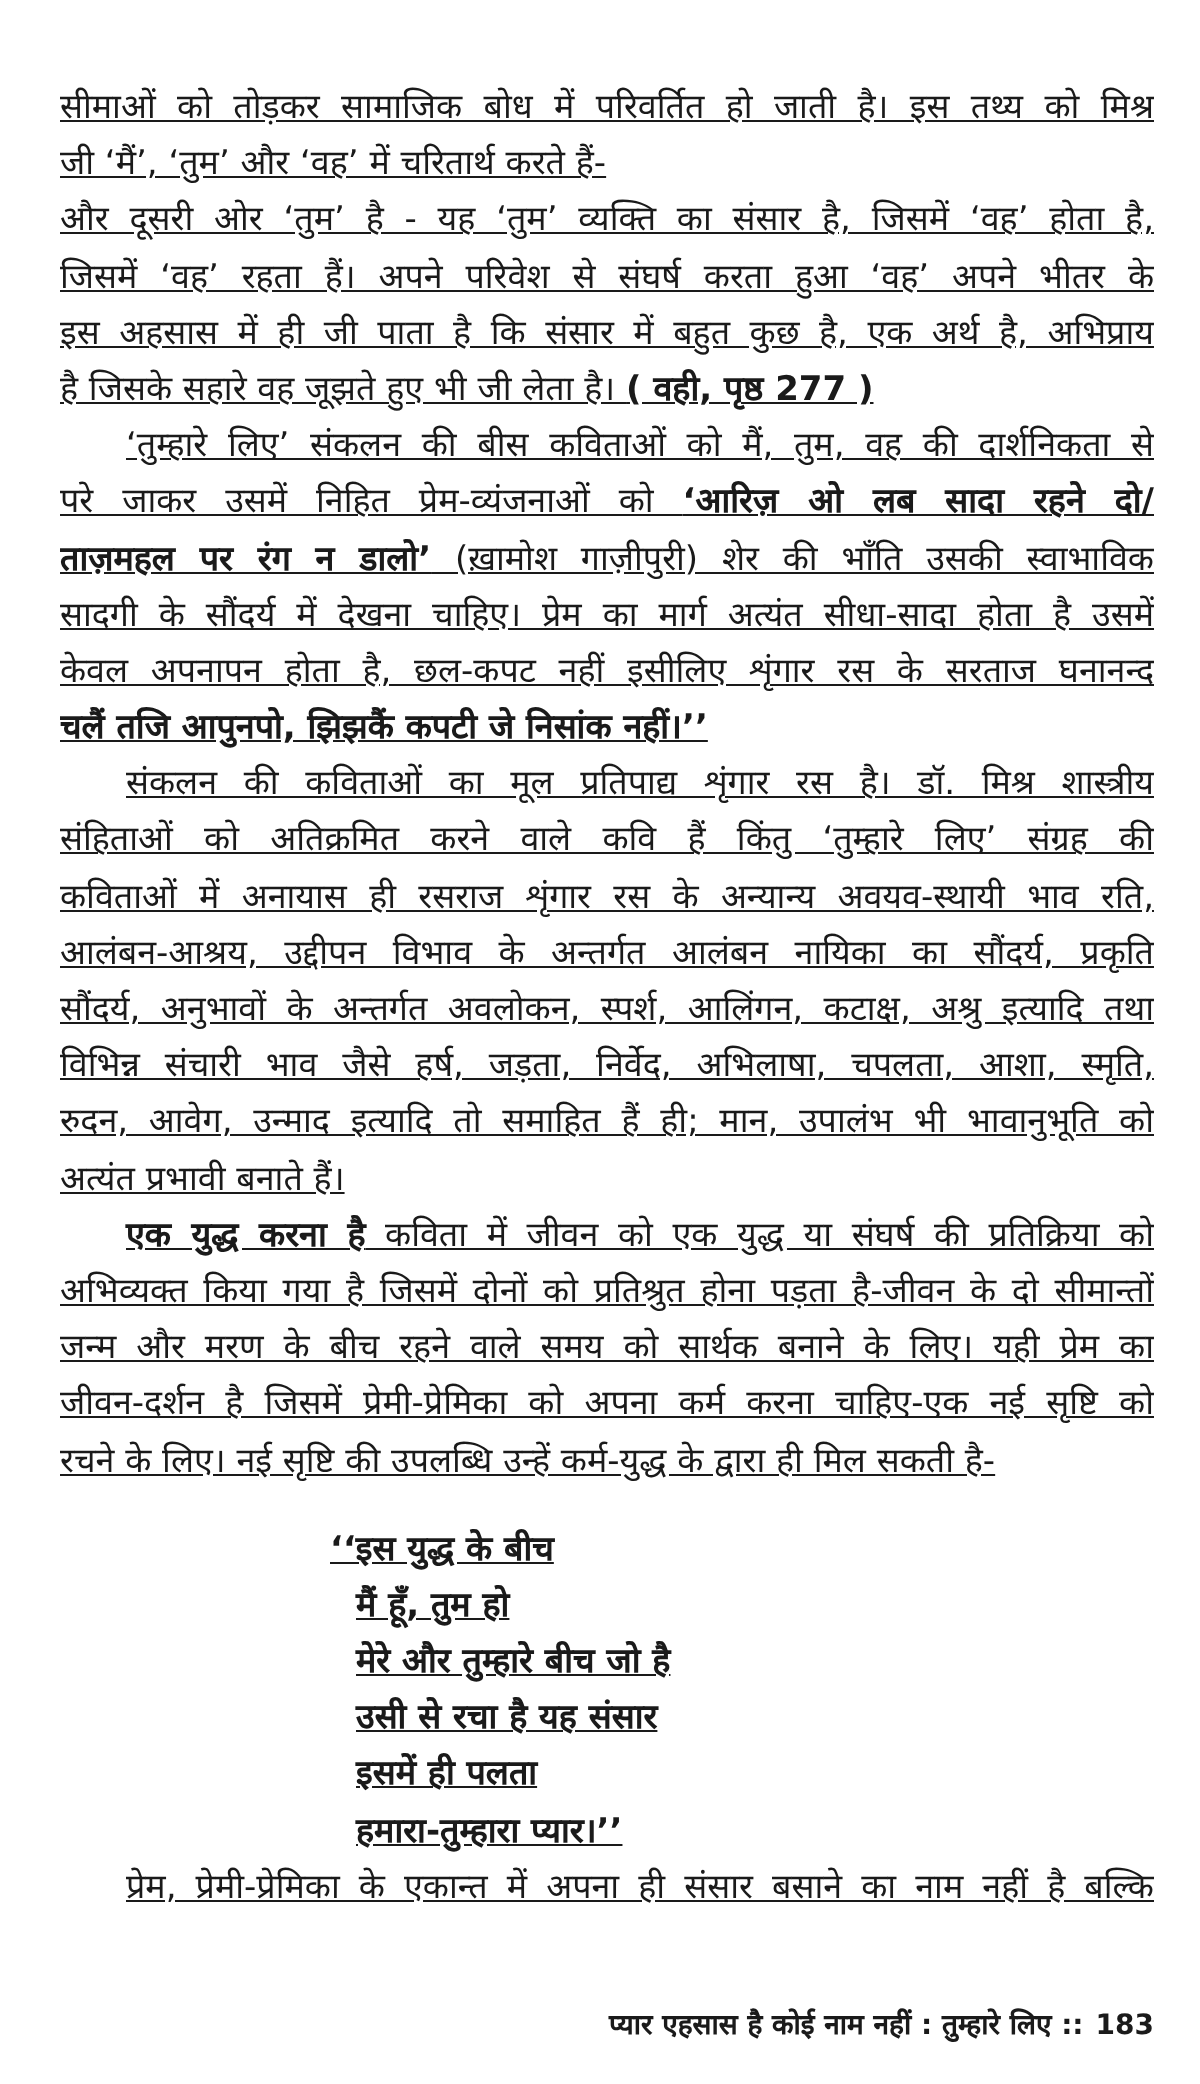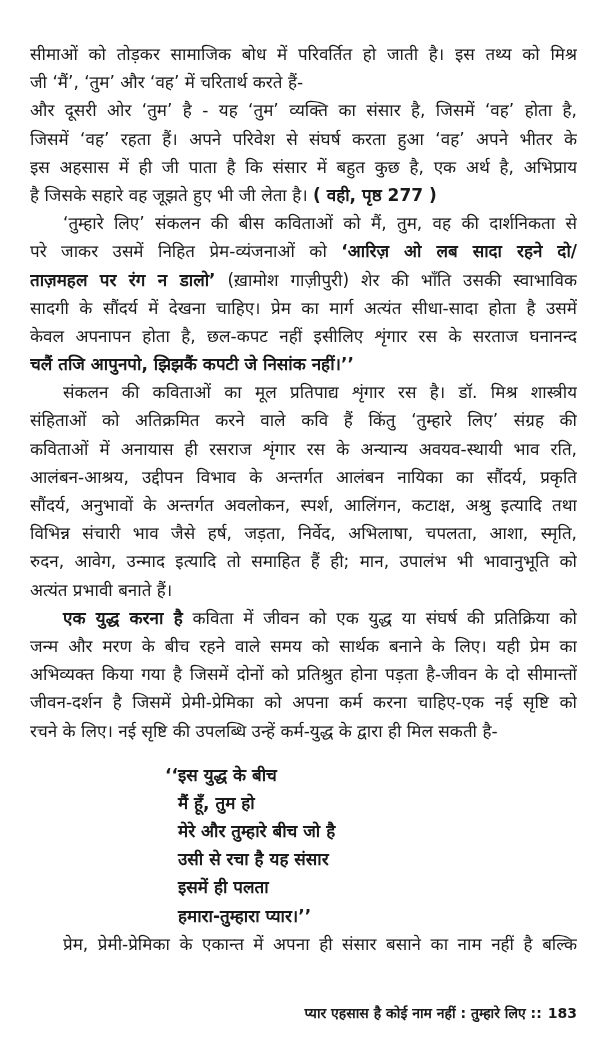--- a/index.html
+++ b/index.html
@@ -13,20 +13,21 @@
     overflow: hidden;
     position: relative;
     font-family: "DejaVu Sans", "Liberation Sans", sans-serif;
     color: #1a1a1a;
   }
   .page {
     position: absolute;
     left: 30px;
     top: 40px;
     width: 547px;
+    text-decoration: underline;
   }
   .line {
     height: 28.2px;
     line-height: 28.2px;
     font-size: 17px;
     white-space: nowrap;
     text-align: justify;
     text-align-last: justify;
     overflow: hidden;
   }
@@ -83,22 +84,22 @@
   <div class="line indent">संकलन की कविताओं का मूल प्रतिपाद्य शृंगार रस है। डॉ. मिश्र शास्त्रीय</div>
   <div class="line">संहिताओं को अतिक्रमित करने वाले कवि हैं किंतु ‘तुम्हारे लिए’ संग्रह की</div>
   <div class="line">कविताओं में अनायास ही रसराज शृंगार रस के अन्यान्य अवयव-स्थायी भाव रति,</div>
   <div class="line">आलंबन-आश्रय, उद्दीपन विभाव के अन्तर्गत आलंबन नायिका का सौंदर्य, प्रकृति</div>
   <div class="line">सौंदर्य, अनुभावों के अन्तर्गत अवलोकन, स्पर्श, आलिंगन, कटाक्ष, अश्रु इत्यादि तथा</div>
   <div class="line">विभिन्न संचारी भाव जैसे हर्ष, जड़ता, निर्वेद, अभिलाषा, चपलता, आशा, स्मृति,</div>
   <div class="line">रुदन, आवेग, उन्माद इत्यादि तो समाहित हैं ही; मान, उपालंभ भी भावानुभूति को</div>
   <div class="line last">अत्यंत प्रभावी बनाते हैं।</div>
 
   <div class="line indent"><b>एक युद्ध करना है</b><span> कविता में जीवन को एक युद्ध या संघर्ष की प्रतिक्रिया को</span></div>
+  <div class="line">अभिव्यक्त किया गया है जिसमें दोनों को प्रतिश्रुत होना पड़ता है-जीवन के दो सीमान्तों</div>
   <div class="line">जन्म और मरण के बीच रहने वाले समय को सार्थक बनाने के लिए। यही प्रेम का</div>
-  <div class="line">अभिव्यक्त किया गया है जिसमें दोनों को प्रतिश्रुत होना पड़ता है-जीवन के दो सीमान्तों</div>
   <div class="line">जीवन-दर्शन है जिसमें प्रेमी-प्रेमिका को अपना कर्म करना चाहिए-एक नई सृष्टि को</div>
   <div class="line last">रचने के लिए। नई सृष्टि की उपलब्धि उन्हें कर्म-युद्ध के द्वारा ही मिल सकती है-</div>
 
   <div class="poem">
     <div class="line open">‘‘इस युद्ध के बीच</div>
     <div class="line" style="padding-left:148px">मैं हूँ, तुम हो</div>
     <div class="line" style="padding-left:148px">मेरे और तुम्हारे बीच जो है</div>
     <div class="line" style="padding-left:148px">उसी से रचा है यह संसार</div>
     <div class="line" style="padding-left:148px">इसमें ही पलता</div>
     <div class="line" style="padding-left:148px">हमारा-तुम्हारा प्यार।’’</div>

